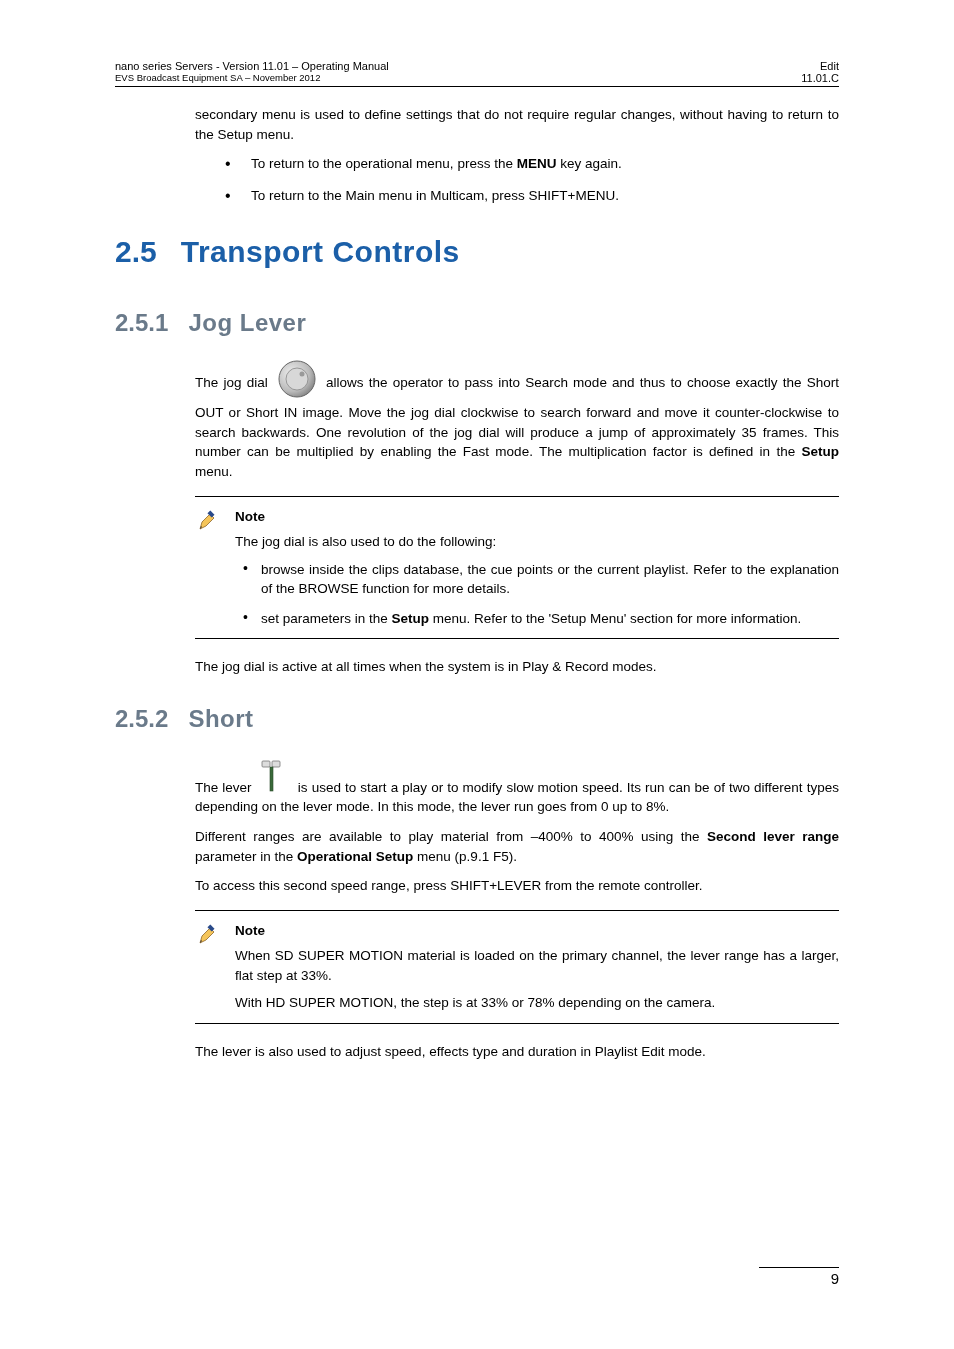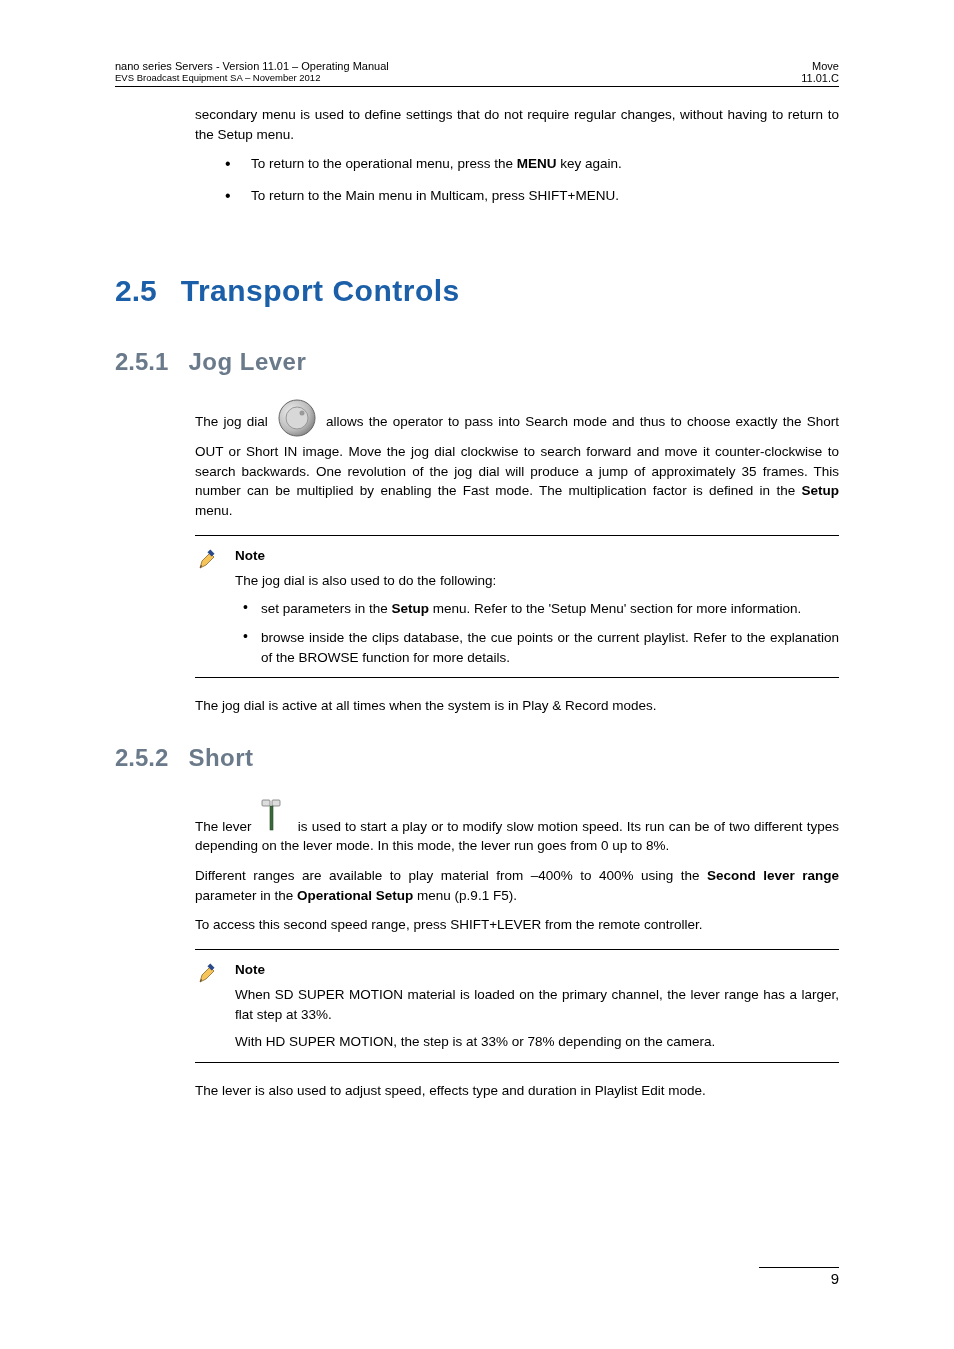--- a/index.html
+++ b/index.html
@@ -63,21 +63,20 @@
     align-items: baseline;
     gap: 24px;
     margin-top: 30px;
     margin-bottom: 40px;
     margin-left: -80px;
   }
   .h1-num {
     font-size: 30px;
     font-weight: bold;
     color: #1b5fa8;
-    margin-top: 39px;
   }
   .h1-title {
     font-size: 30px;
     font-weight: bold;
     color: #1b5fa8;
     letter-spacing: 0.5px;
   }
   .h2-row {
     display: flex;
     align-items: baseline;
@@ -177,21 +176,21 @@
 <body>
 
 <div class="page">
 
   <div class="header-row">
     <div class="header-left">
       <div>nano series Servers - Version 11.01 – Operating Manual</div>
       <div style="font-size:9.5px">EVS Broadcast Equipment SA – November 2012</div>
     </div>
     <div class="header-right">
-      <div>Move</div>
+      <div>Edit</div>
       <div>11.01.C</div>
     </div>
   </div>
   <hr class="header-divider">
 
   <div class="content-col">
 
     <p class="body-text para">secondary menu is used to define settings that do not require regular changes, without having to return to the Setup menu.</p>
 
     <ul class="bullets">
@@ -235,24 +234,24 @@
         <svg width="24" height="24" viewBox="0 0 24 24">
           <polygon points="5,20 7,13 15,5 19,9 11,17 5,20" fill="#f5c55a" stroke="#6a3d00" stroke-width="0.6"></polygon>
           <polygon points="5,20 7,18 6,17" fill="#333"></polygon>
           <rect x="13" y="3" width="6" height="4" transform="rotate(45 16 5)" fill="#2a4a8a"></rect>
         </svg>
       </div>
       <div class="note-body">
         <div class="note-title">Note</div>
         <p>The jog dial is also used to do the following:</p>
         <ul class="note-bullets">
+          <li>browse inside the clips database, the cue points or the current playlist. Refer to the explanation of the BROWSE function for more details.</li>
           <li>
             <span>set parameters in the </span><span class="bold">Setup</span><span> menu. Refer to the 'Setup Menu' section for more information.</span>
           </li>
-          <li>browse inside the clips database, the cue points or the current playlist. Refer to the explanation of the BROWSE function for more details.</li>
         </ul>
       </div>
     </div>
 
     <p class="body-text para">The jog dial is active at all times when the system is in Play &amp; Record modes.</p>
 
     <div class="h2-row">
       <div class="h2-num">2.5.2</div>
       <div class="h2-title">Short</div>
     </div>

